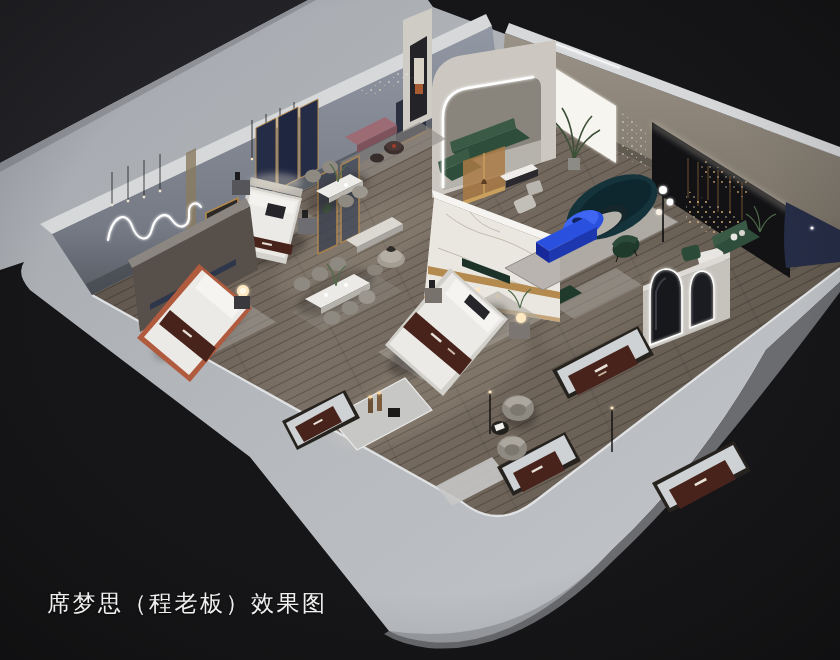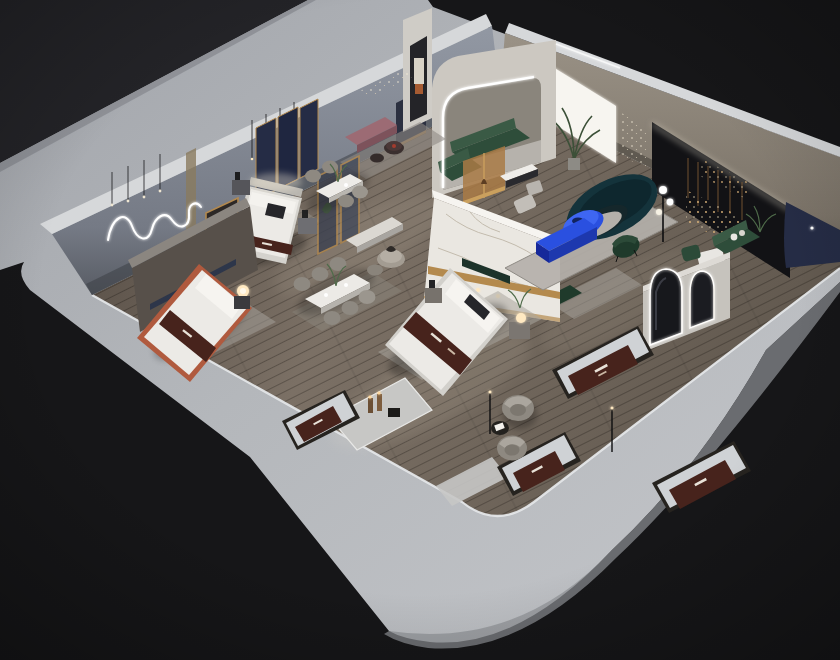--- a/index.html
+++ b/index.html
@@ -483,13 +483,14 @@
     <ellipse cx="512" cy="448" rx="15" ry="12.5" class="f-chair"></ellipse>
     <path d="M499,444 a15,12 0 0 1 26,-2 l-5,5 a9,7 0 0 0 -15,1 Z" fill="#aba69e"></path>
     <ellipse cx="512" cy="450" rx="7.5" ry="5.5" fill="#7c776f"></ellipse>
     <ellipse cx="500" cy="428" rx="9" ry="7" fill="#23211e"></ellipse>
     <rect x="495" y="424" width="9" height="6" fill="#f2f0ec" transform="rotate(-20 499 427)"></rect>
   </g>
 
   <rect x="0" y="0" width="840" height="660" fill="url(#vign)"></rect>
 </svg>
 
+<div class="caption">席梦思（程老板）效果图</div>
 </div>
 
 </body></html>

